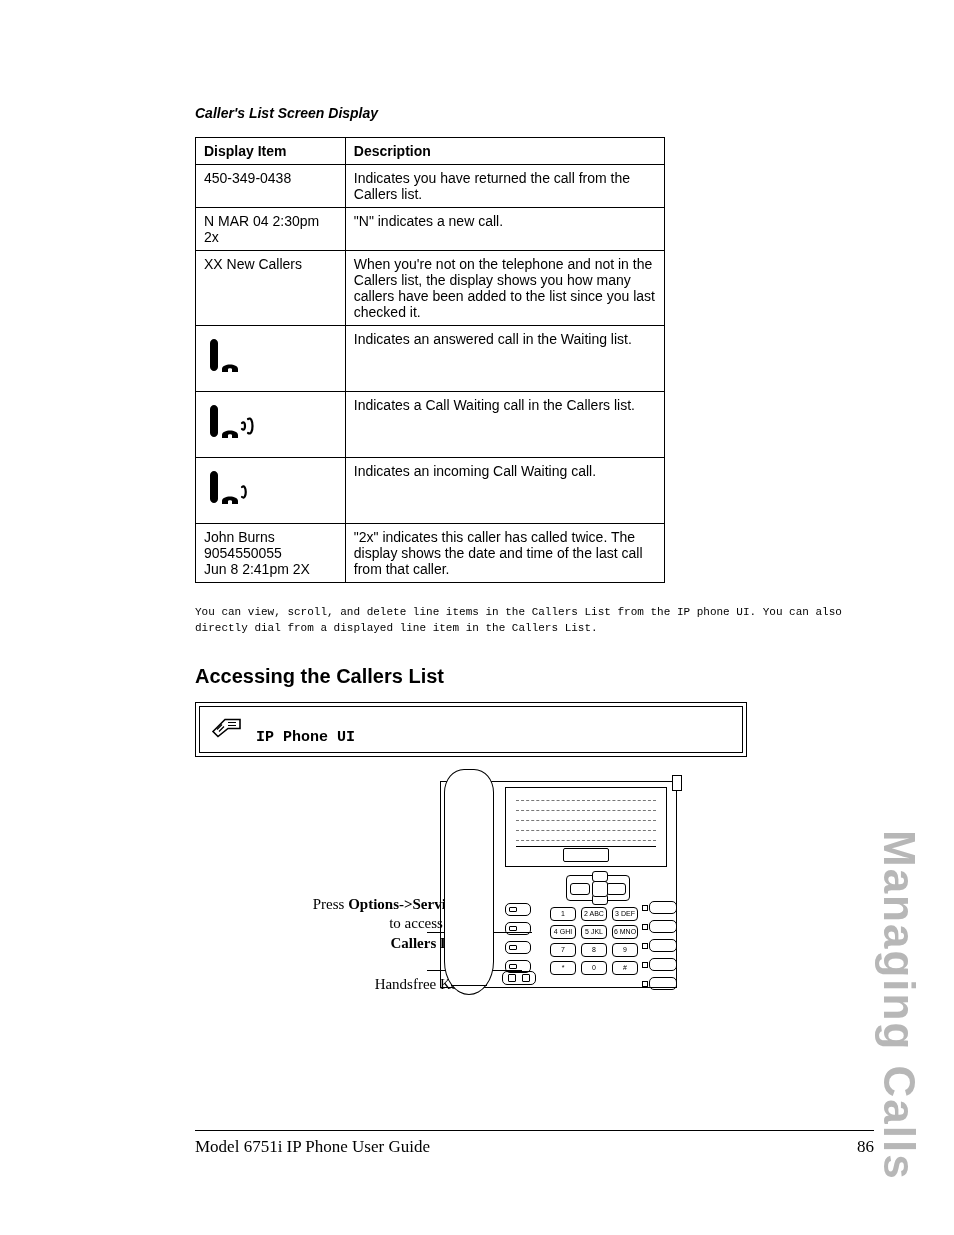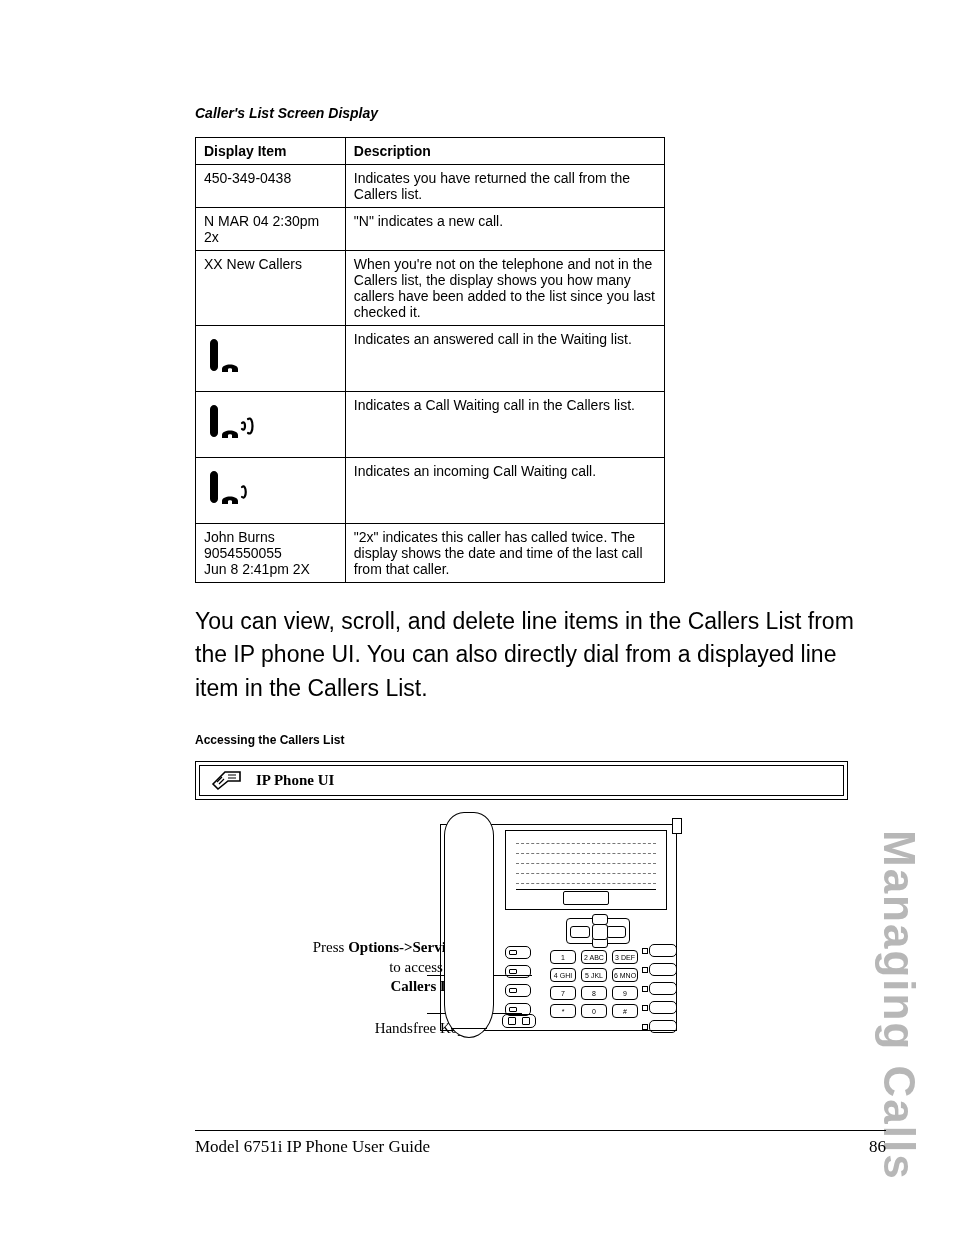--- a/index.html
+++ b/index.html
@@ -37,40 +37,40 @@
     text-align: left;
     vertical-align: top;
   }
   table.desc th {
     font-weight: bold;
   }
   table.desc col.c1 { width: 150px; }
   table.desc col.c2 { width: 320px; }
   .icon-cell { text-align: center; height: 55px; vertical-align: middle !important; }
   .body-text {
-    font-family: Liberation Sans, sans-serif;
-    font-size: 23px;
+    font-family: Liberation Mono, monospace;
+    font-size: 11px;
     line-height: 1.45;
     margin-top: 22px;
     width: 680px;
   }
   .sub-heading {
     font-family: Arial, Helvetica, sans-serif;
     font-weight: bold;
-    font-size: 12px;
+    font-size: 20px;
     margin-top: 28px;
     margin-bottom: 14px;
   }
   .ui-box {
-    width: 653px;
-    border: 1px solid #000;
-    position: relative;
-    padding: 10px 14px 10px 60px;
+    width: 552px;
+    border: 1px solid #000;
+    position: relative;
+    padding: 26px 14px 10px 60px;
     box-sizing: border-box;
-    font-family: Liberation Serif, serif;
+    font-family: Liberation Mono, monospace;
     font-weight: bold;
     font-size: 15px;
   }
   .ui-box::before {
     content: "";
     position: absolute;
     left: 3px; right: 3px; top: 3px; bottom: 3px;
     border: 1px solid #000;
     pointer-events: none;
   }
@@ -87,21 +87,21 @@
     font-family: Arial, Helvetica, sans-serif;
     font-weight: bold;
     font-size: 44px;
     color: #b7b7b7;
     writing-mode: vertical-rl;
     letter-spacing: 2px;
   }
   .footer {
     position: absolute;
     left: 195px;
-    right: 68px;
+    right: 80px;
     bottom: 78px;
     border-top: 1px solid #000;
     padding-top: 6px;
     font-family: "Times New Roman", Times, serif;
     font-size: 17px;
     display: flex;
     justify-content: space-between;
   }
 
   

